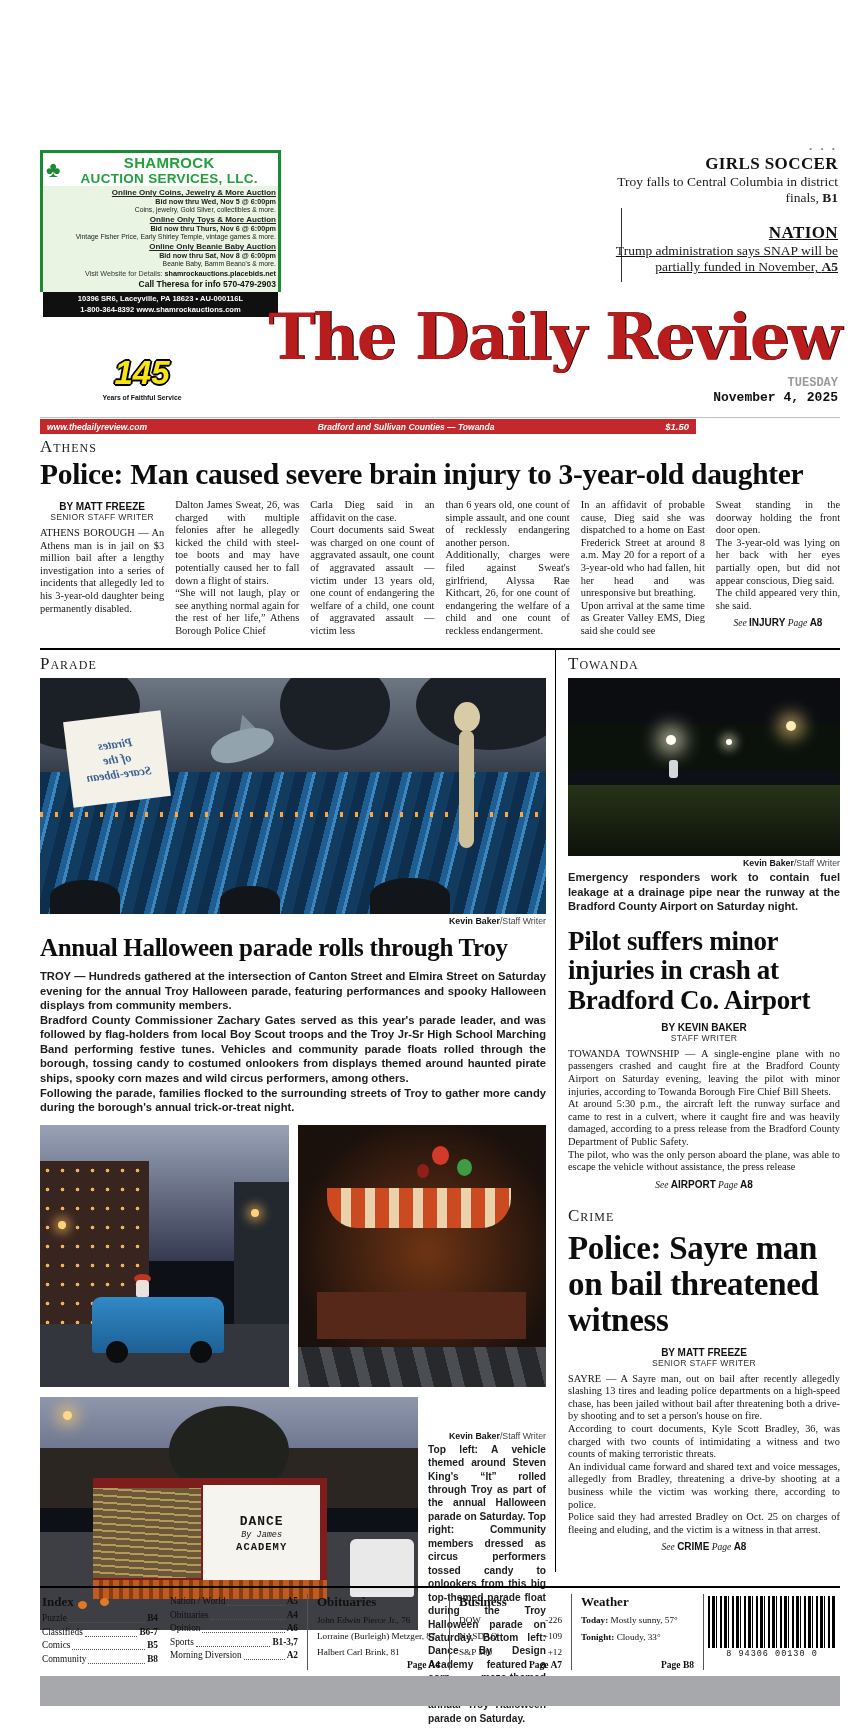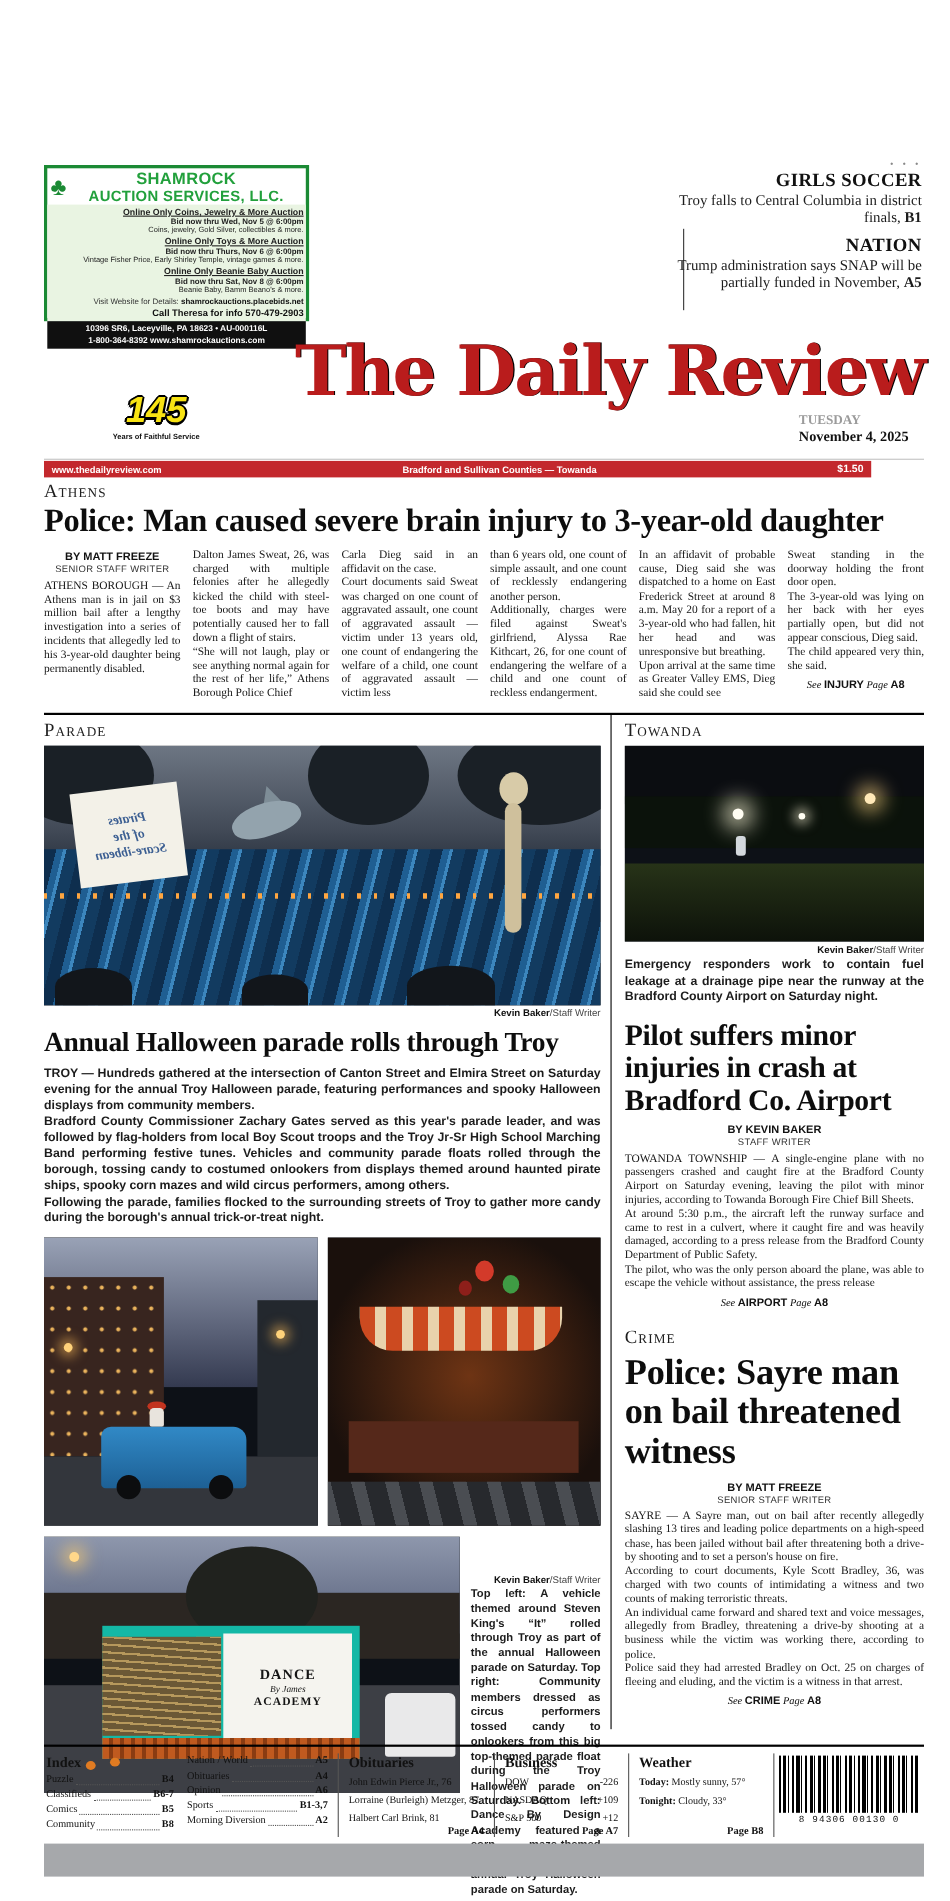--- a/index.html
+++ b/index.html
@@ -25,45 +25,45 @@
   .ad-foot { background:#101010; color:#fff; text-align:center; font-size:7.6px; font-weight:700;
              line-height:1.45; padding:1px 0 2px; }
 
   
   .briefs { position:absolute; right:26px; top:144px; width:292px; text-align:right; }
   .dots { color:#888; font-size:9px; letter-spacing:3px; }
   .brief { margin-left:auto; width:230px; }
   .brief-kicker { font-size:17px; font-weight:700; letter-spacing:.4px; }
   .brief-text { font-size:13.5px; line-height:1.22; color:#1c1c1c; }
   .brief-page { font-weight:700; }
-  .brief-nation { margin-top:6px; position:relative; }
+  .brief-nation { margin-top:16px; position:relative;text-decoration:underline; }
   .briefs .vrule { position:absolute; left:75px; top:64px; width:1px; height:74px; background:#333; }
 
   
   .masthead { position:absolute; left:40px; top:292px; width:800px; height:126px;
               border-bottom:1px solid #c2c2c2; }
   .mast-title { text-align:right; font-family:"DejaVu Serif", serif; font-weight:700;
                 font-size:63px; letter-spacing:-2px; margin-top:8px; color:#b91c1c;
                 text-shadow:1px 0 0 #000; }
   .years { position:absolute; left:44px; bottom:16px; width:116px; text-align:center; }
   .years-num { font-family:"Liberation Sans", sans-serif; font-style:italic; font-weight:700;
                font-size:33px; color:#f8e313;
                text-shadow:-2px 0 #000, 2px 0 #000, 0 -2px #000, 0 2px #000,
                            -1px -1px #000, 1px 1px #000, -1px 1px #000, 1px -1px #000; }
   .years-cap { font-family:"Liberation Sans", sans-serif; font-weight:700; font-size:6.8px; margin-top:2px; }
-  .mast-date { position:absolute; right:14px; bottom:12px; 
-               font-family:Liberation Serif, serif; }
+  .mast-date { position:absolute; right:2px; bottom:12px; text-align:right;
+               font-family:Liberation Mono, monospace; }
   .mast-day { color:#9b9b9b; font-weight:700; font-size:12px; }
   .mast-dt  { color:#111; font-weight:700; font-size:13px; }
 
   
-  .infobar { position:absolute; left:40px; top:419px; width:752px; height:15px;
+  .infobar { position:absolute; left:40px; top:419px; width:656px; height:15px;
              background:#c3282d; color:#fff; display:flex; align-items:center;
              font-family:"Liberation Sans", sans-serif; font-weight:700; font-size:8.5px;
-             padding:0 7px; }
+             padding:0 7px;font-style:italic; }
   .infobar .ctr { flex:1; text-align:center; }
   .infobar .price { font-size:9.5px; }
 
   
   .kicker { font-variant:small-caps; font-size:17px; letter-spacing:1px; color:#1e1e1e; }
   .credit { text-align:right; font-family:"Liberation Sans", sans-serif; font-size:8.8px;
             color:#444; margin-top:2px; }
   .credit b { color:#111; }
   .byline { text-align:center; font-family:"Liberation Sans", sans-serif; margin:2px 0 5px; }
   .by  { font-weight:700; font-size:10px; color:#111; }
@@ -182,21 +182,21 @@
   .c-baselights { left:8%; bottom:33%; width:84%; height:4px;
                   background:repeating-linear-gradient(90deg,#ffb14d 0 3px,rgba(0,0,0,0) 3px 12px); }
   .c-balloon { border-radius:50%; }
   .c-cross { left:0; right:0; bottom:0; height:15%;
              background:repeating-linear-gradient(76deg,#4a4d52 0 12px,#27292d 12px 30px); }
   
   .f-sky { left:0; top:0; right:0; height:38%; background:linear-gradient(#8e97ac,#59627c); }
   .f-bldg { left:0; top:22%; right:0; height:26%; background:#2b2622; }
   .f-treeblob { left:34%; top:4%; width:120px; height:90px; border-radius:50%; background:#20221e; }
   .f-ground { left:0; right:0; bottom:0; height:42%; background:#3d3f45; }
-  .f-trailer { left:14%; bottom:13%; width:62%; height:52%; background:#14b8a6; }
+  .f-trailer { left:14%; bottom:13%; width:62%; height:52%; background:#7f1d1d;font-family:Liberation Mono, monospace; }
   .f-corn { left:0; top:8%; bottom:18%; width:46%; background:#6b5836;
             background-image:repeating-linear-gradient(4deg,rgba(0,0,0,0) 0 5px,#b6985c 5px 7px); }
   .f-fence { left:0; right:0; bottom:0; height:16%;
              background:repeating-linear-gradient(90deg,#c05a1f 0 6px,#8a3c12 6px 10px); }
   .f-sign { right:3%; top:6%; bottom:14%; width:50%; background:#f5f4ef; display:flex;
             flex-direction:column; align-items:center; justify-content:center; color:#151515;
             text-align:center; line-height:1.25; }
   .f-sign .l1 { font-weight:700; font-size:13px; letter-spacing:1px; }
   .f-sign .l2 { font-style:italic; font-size:8.5px; }
   .f-sign .l3 { font-weight:700; font-size:10.5px; letter-spacing:1px; }

